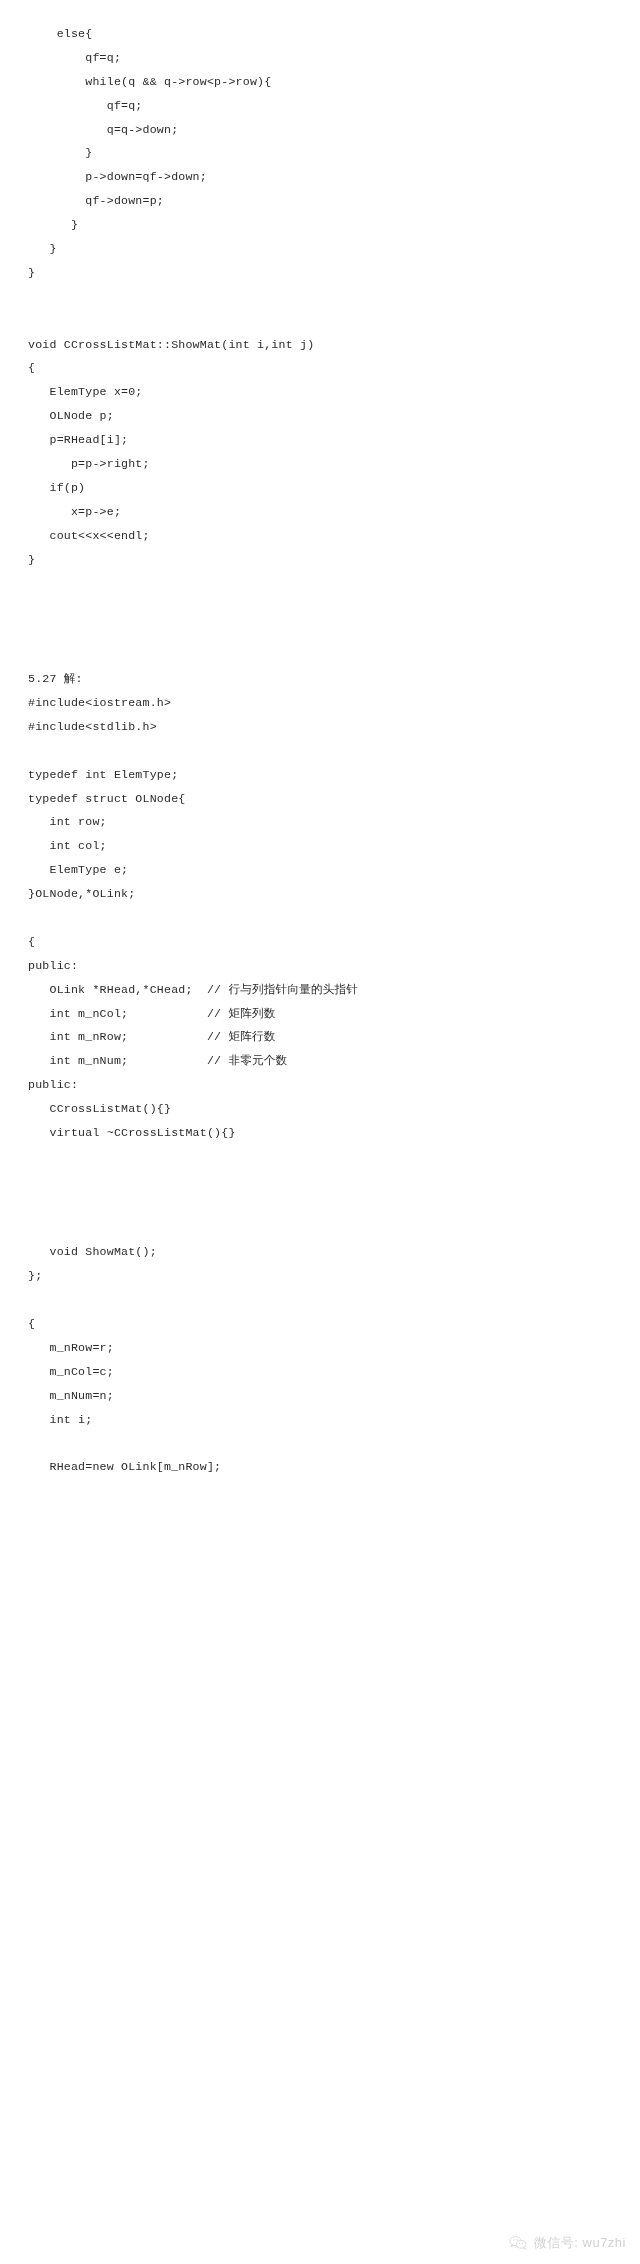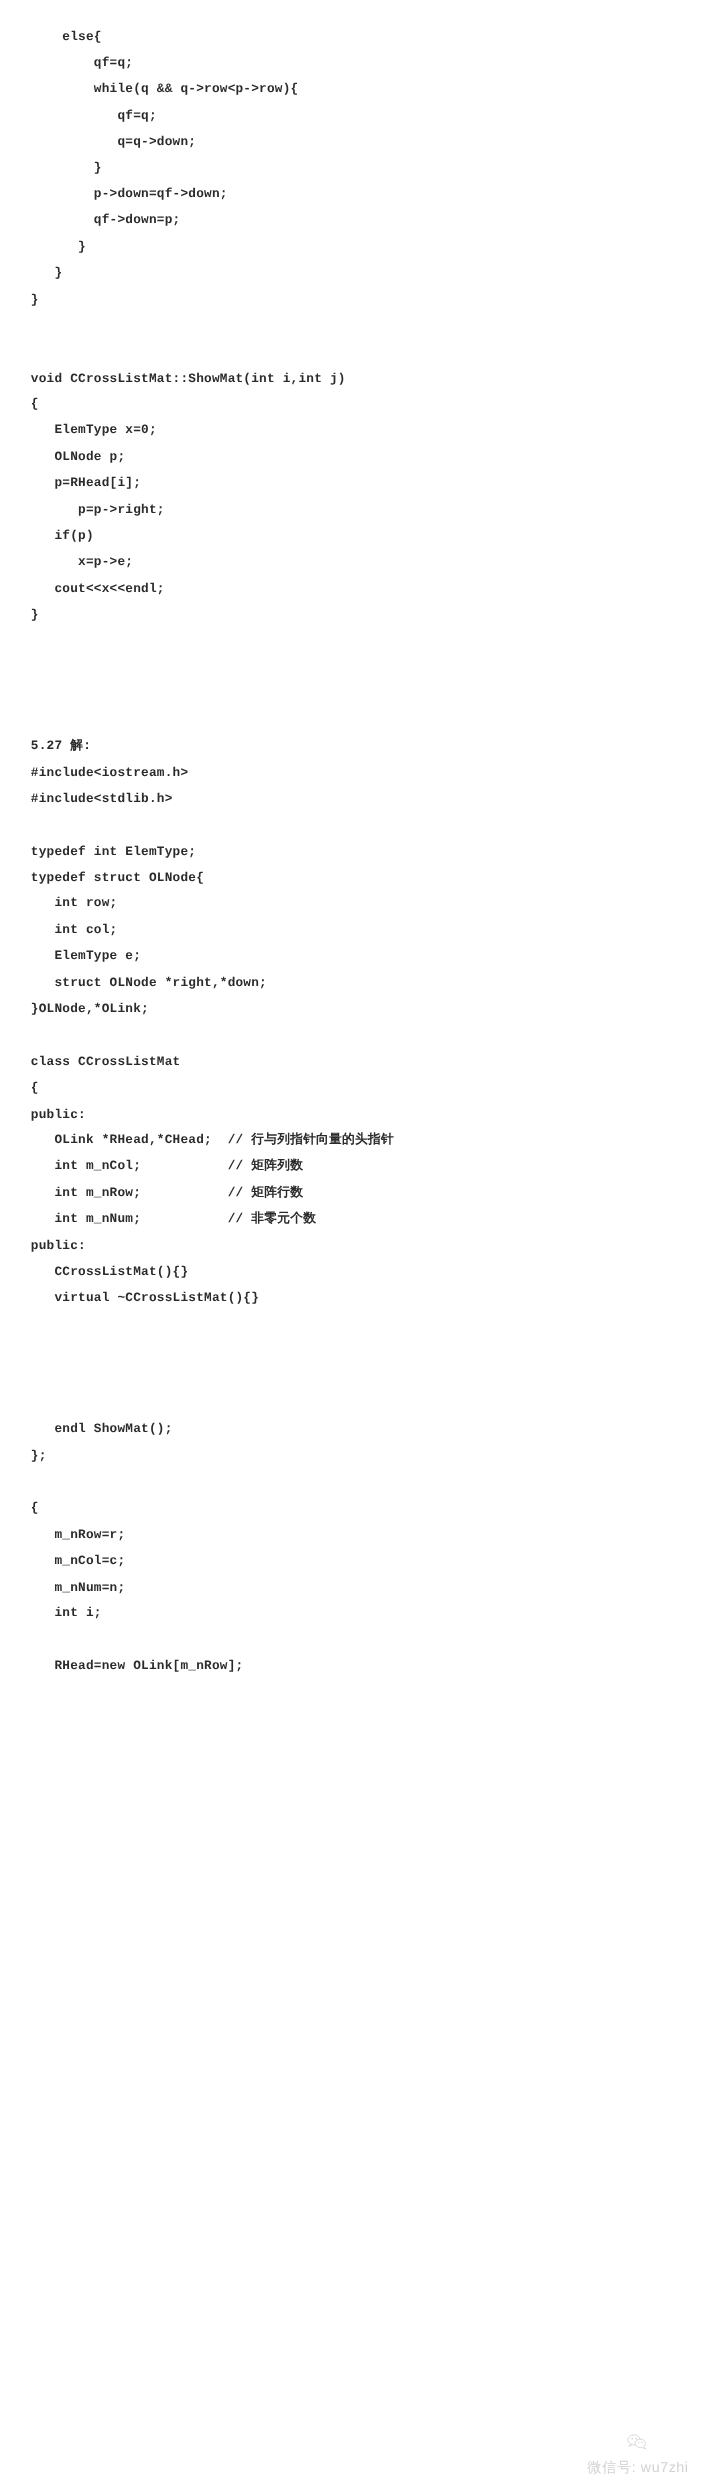--- a/index.html
+++ b/index.html
@@ -20,21 +20,20 @@
     height: 2264px;
     background: #ffffff;
   }
   .code-block {
     position: absolute;
     left: 0;
     top: 0;
     width: 535px;
     padding: 22px 16px 0 0;
     box-sizing: border-box;
-    font-weight: bold;
   }
   .line {
     font-family: "Liberation Mono", "DejaVu Sans Mono", monospace;
     font-size: 11.6px;
     line-height: 23.9px;
     color: #2b2b2b;
     white-space: pre;
     padding-left: 28px;
     letter-spacing: 0.2px;
     height: 23.9px;
@@ -47,21 +46,20 @@
     right: 14px;
     bottom: 12px;
     display: flex;
     align-items: center;
     gap: 6px;
     color: #d2d2d2;
     font-family: "Liberation Sans", sans-serif;
     font-size: 13px;
     letter-spacing: 0.5px;
     user-select: none;
-    flex-direction: column;
   }
   .watermark .wx-icon {
     width: 19px;
     height: 16px;
     display: block;
   }
   .watermark .wm-text {
     white-space: nowrap;
   }
 </style>
@@ -100,38 +98,36 @@
       <div class="line blank"></div>
       <div class="line">5.27 解:</div>
       <div class="line">#include&lt;iostream.h&gt;</div>
       <div class="line">#include&lt;stdlib.h&gt;</div>
       <div class="line blank"></div>
       <div class="line">typedef int ElemType;</div>
       <div class="line">typedef struct OLNode{</div>
       <div class="line">   int row;</div>
       <div class="line">   int col;</div>
       <div class="line">   ElemType e;</div>
-      <div class="line">   struct OLNode *right,*down;</div>
       <div class="line">}OLNode,*OLink;</div>
       <div class="line blank"></div>
-      <div class="line">class CCrossListMat</div>
       <div class="line">{</div>
       <div class="line">public:</div>
       <div class="line">   OLink *RHead,*CHead;  // 行与列指针向量的头指针</div>
       <div class="line">   int m_nCol;           // 矩阵列数</div>
       <div class="line">   int m_nRow;           // 矩阵行数</div>
       <div class="line">   int m_nNum;           // 非零元个数</div>
       <div class="line">public:</div>
       <div class="line">   CCrossListMat(){}</div>
       <div class="line">   virtual ~CCrossListMat(){}</div>
       <div class="line blank"></div>
       <div class="line blank"></div>
       <div class="line blank"></div>
       <div class="line blank"></div>
-      <div class="line">   endl ShowMat();</div>
+      <div class="line">   void ShowMat();</div>
       <div class="line">};</div>
       <div class="line blank"></div>
       <div class="line">{</div>
       <div class="line">   m_nRow=r;</div>
       <div class="line">   m_nCol=c;</div>
       <div class="line">   m_nNum=n;</div>
       <div class="line">   int i;</div>
       <div class="line blank"></div>
       <div class="line">   RHead=new OLink[m_nRow];</div>
     </div>

